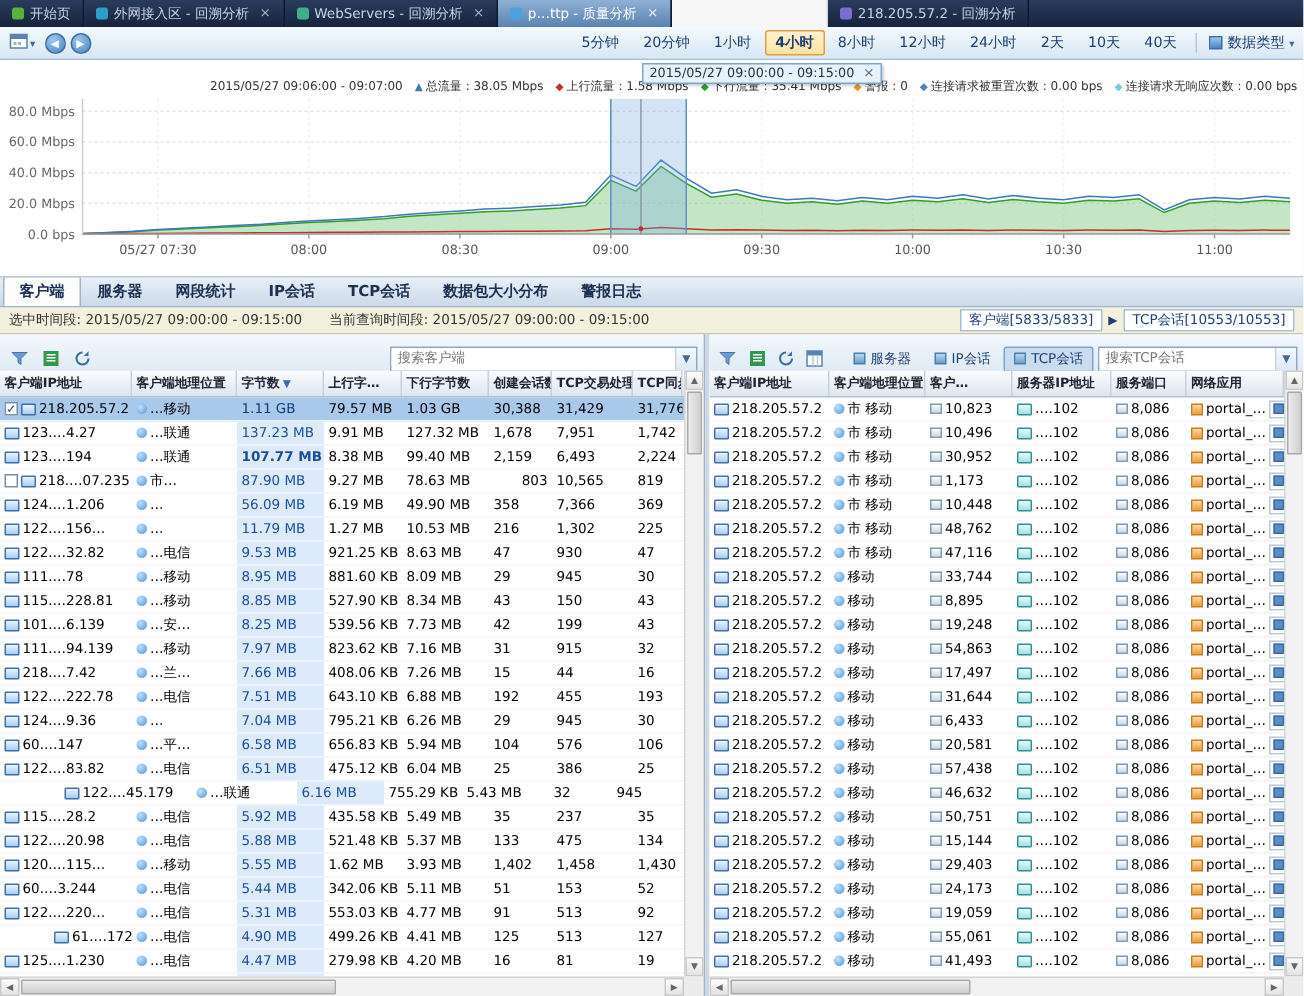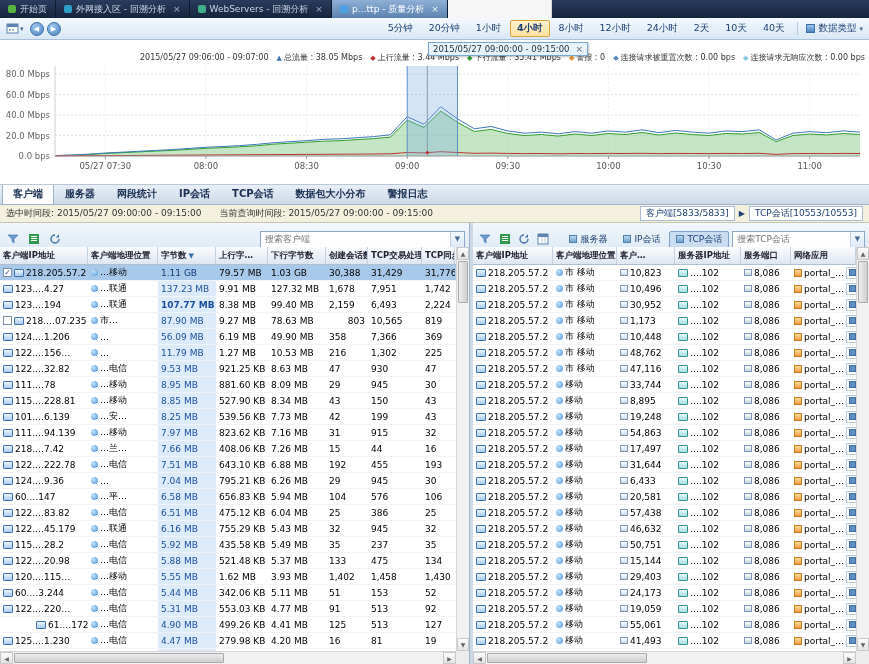--- a/index.html
+++ b/index.html
@@ -116,20 +116,24 @@
         <span class="tb-icon" style="background: rgb(61, 176, 138);"></span>
         <span>WebServers - 回溯分析</span>
         <span class="tb-close">×</span>
       </div>
       <div class="tb-tab active">
         <span class="tb-icon" style="background: rgb(74, 163, 224);"></span>
         <span>p…ttp - 质量分析</span>
         <span class="tb-close">×</span>
       </div>
       <div class="tb-redacted"></div>
+      <div class="tb-tab">
+        <span class="tb-icon" style="background: rgb(122, 111, 208);"></span>
+        <span>218.205.57.2 - 回溯分析</span>
+      </div>
     </div>
 
   <div class="toolbar">
     <div class="cal-btn">
       <span><svg width="13" height="12">
             <rect x="1" y="2" width="11" height="9" fill="#fff" stroke="#5b82b0"></rect>
             <rect x="1" y="2" width="11" height="3" fill="#5b82b0"></rect>
             <path d="M3 7h2v2H3z M6 7h2v2H6z" fill="#9ab4cc"></path>
           </svg></span>
       <span class="caret">▾</span>
@@ -157,21 +161,21 @@
 
   <div class="chart-section">
     <div class="legend" id="legend">
         <span>2015/05/27 09:06:00 - 09:07:00</span>
         <span class="lg-item">
           <span class="mk" style="color: rgb(63, 120, 181);">▲</span>
           <span>总流量 : 38.05 Mbps</span>
         </span>
         <span class="lg-item">
           <span class="mk" style="color: rgb(192, 48, 48);">◆</span>
-          <span>上行流量 : 3.44 Mbps</span>
+          <span>上行流量 : 1.58 Mbps</span>
         </span>
         <span class="lg-item">
           <span class="mk" style="color: rgb(47, 158, 47);">◆</span>
           <span>下行流量 : 35.41 Mbps</span>
         </span>
         <span class="lg-item">
           <span class="mk" style="color: rgb(232, 149, 46);">◆</span>
           <span>警报 : 0</span>
         </span>
         <span class="lg-item">
@@ -761,21 +765,21 @@
                 <span>25</span>
               </div>
               <div class="gcell" style="width: 54px;">
                 <span>386</span>
               </div>
               <div class="gcell" style="width: 33px;">
                 <span>25</span>
               </div>
             </div>
             <div class="grow">
-              <div class="gcell" style="width: 88px;">
+              <div class="gcell" style="width: 88px; margin-left: 40px;">
                 <span class="i-host"></span>
                 <span>122.…45.179</span>
               </div>
               <div class="gcell" style="width: 70px;">
                 <span class="i-loc"></span>
                 <span>…联通</span>
               </div>
               <div class="gcell sorted" style="width: 58px;">
                 <span>6.16 MB</span>
               </div>

